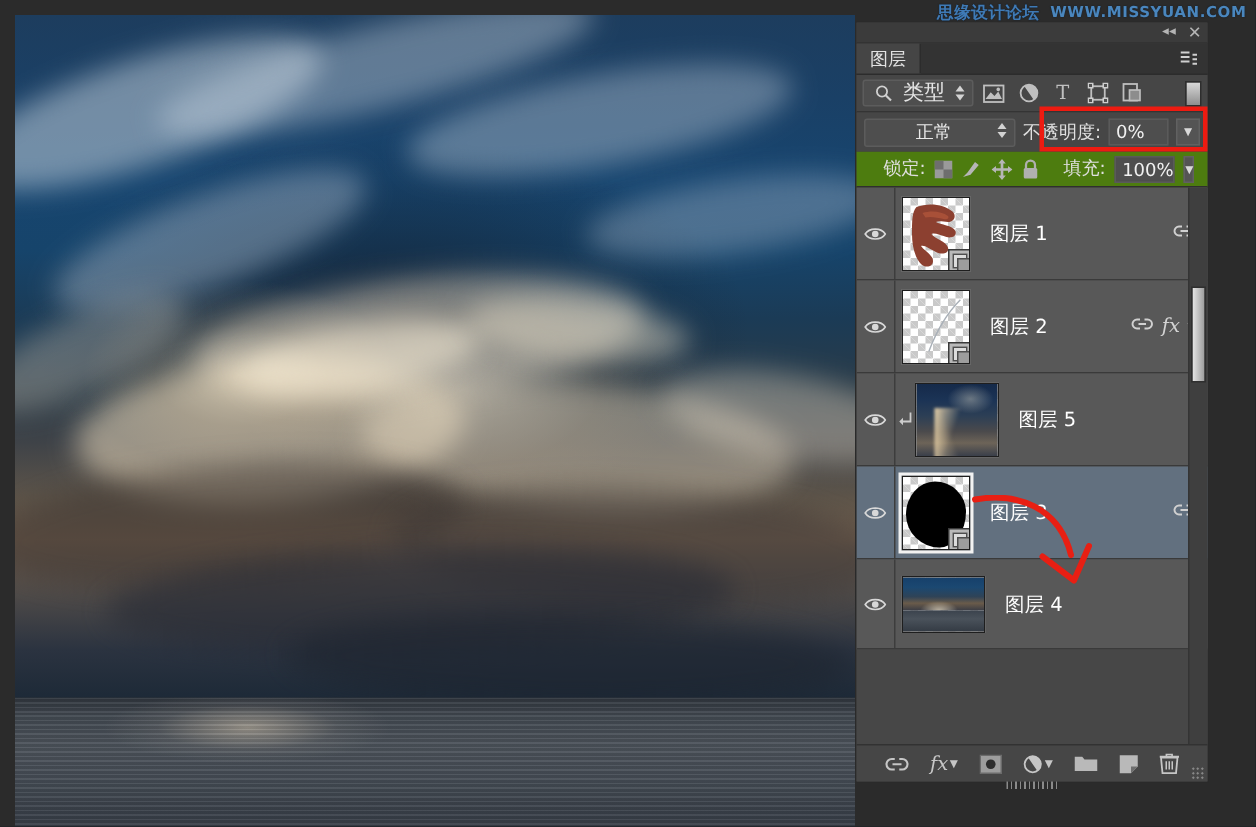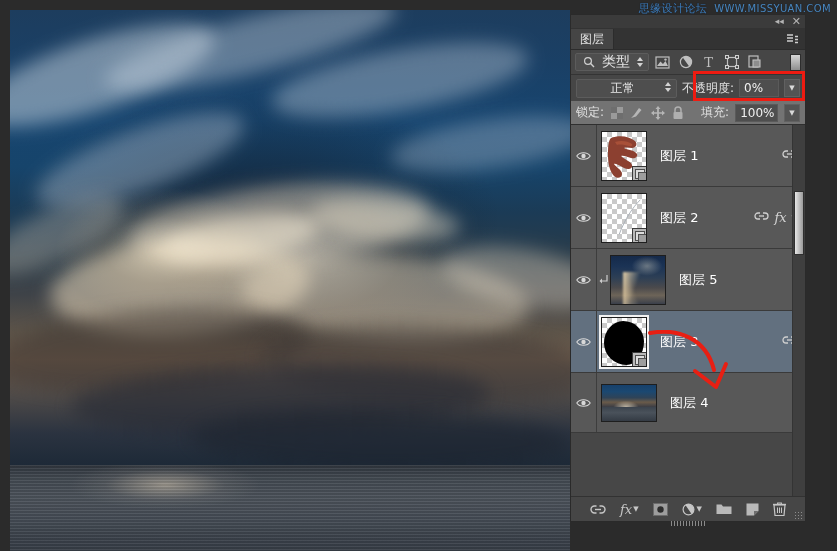--- a/index.html
+++ b/index.html
@@ -64,21 +64,21 @@
 
   
   #watermark {
     position: absolute; right: 0; top: 0; height: 16px;
     display: flex; align-items: center; gap: 7px;
     padding: 0 6px;
     z-index: 60;
   }
   .wm-text {
     font-family: "DejaVu Sans", sans-serif;
-    font-size: 11px; font-weight: normal;
+    font-size: 11px; font-weight: bold;
     color: #3f7ab5;
     letter-spacing: .4px;
     text-shadow: 0 0 1px #0c1a2a;
   }
   .wm-text.latin { color: #4a86bd; font-size: 10px; }
 
   
   #layers-panel {
     position: absolute; left: 570px; top: 14px;
     width: 236px; height: 508px;
@@ -162,23 +162,23 @@
     color: #d9d9d9; font-size: 7px;
   }
   #opacity-highlight {
     position: absolute; left: 122px; top: -4px;
     width: 112px; height: 30px;
     border: 3px solid #ee1b11;
     pointer-events: none;
   }
 
   .lock-row {
-    height: 24px; background: #737373;
+    height: 24px; background: #4d7c0f;
     display: flex; align-items: center; gap: 6px;
-    padding: 0 5px;
+    padding: 0 18px;
     border-bottom: 1px solid #2f2f2f;
   }
   .lock-ico { width: 15px; height: 15px; display:flex; align-items:center; justify-content:center; color:#a8a8a8; }
 
   
   .layer-list {
     flex: 1; background: #474747;
     position: relative; overflow: hidden;
   }
   .layer-row {

